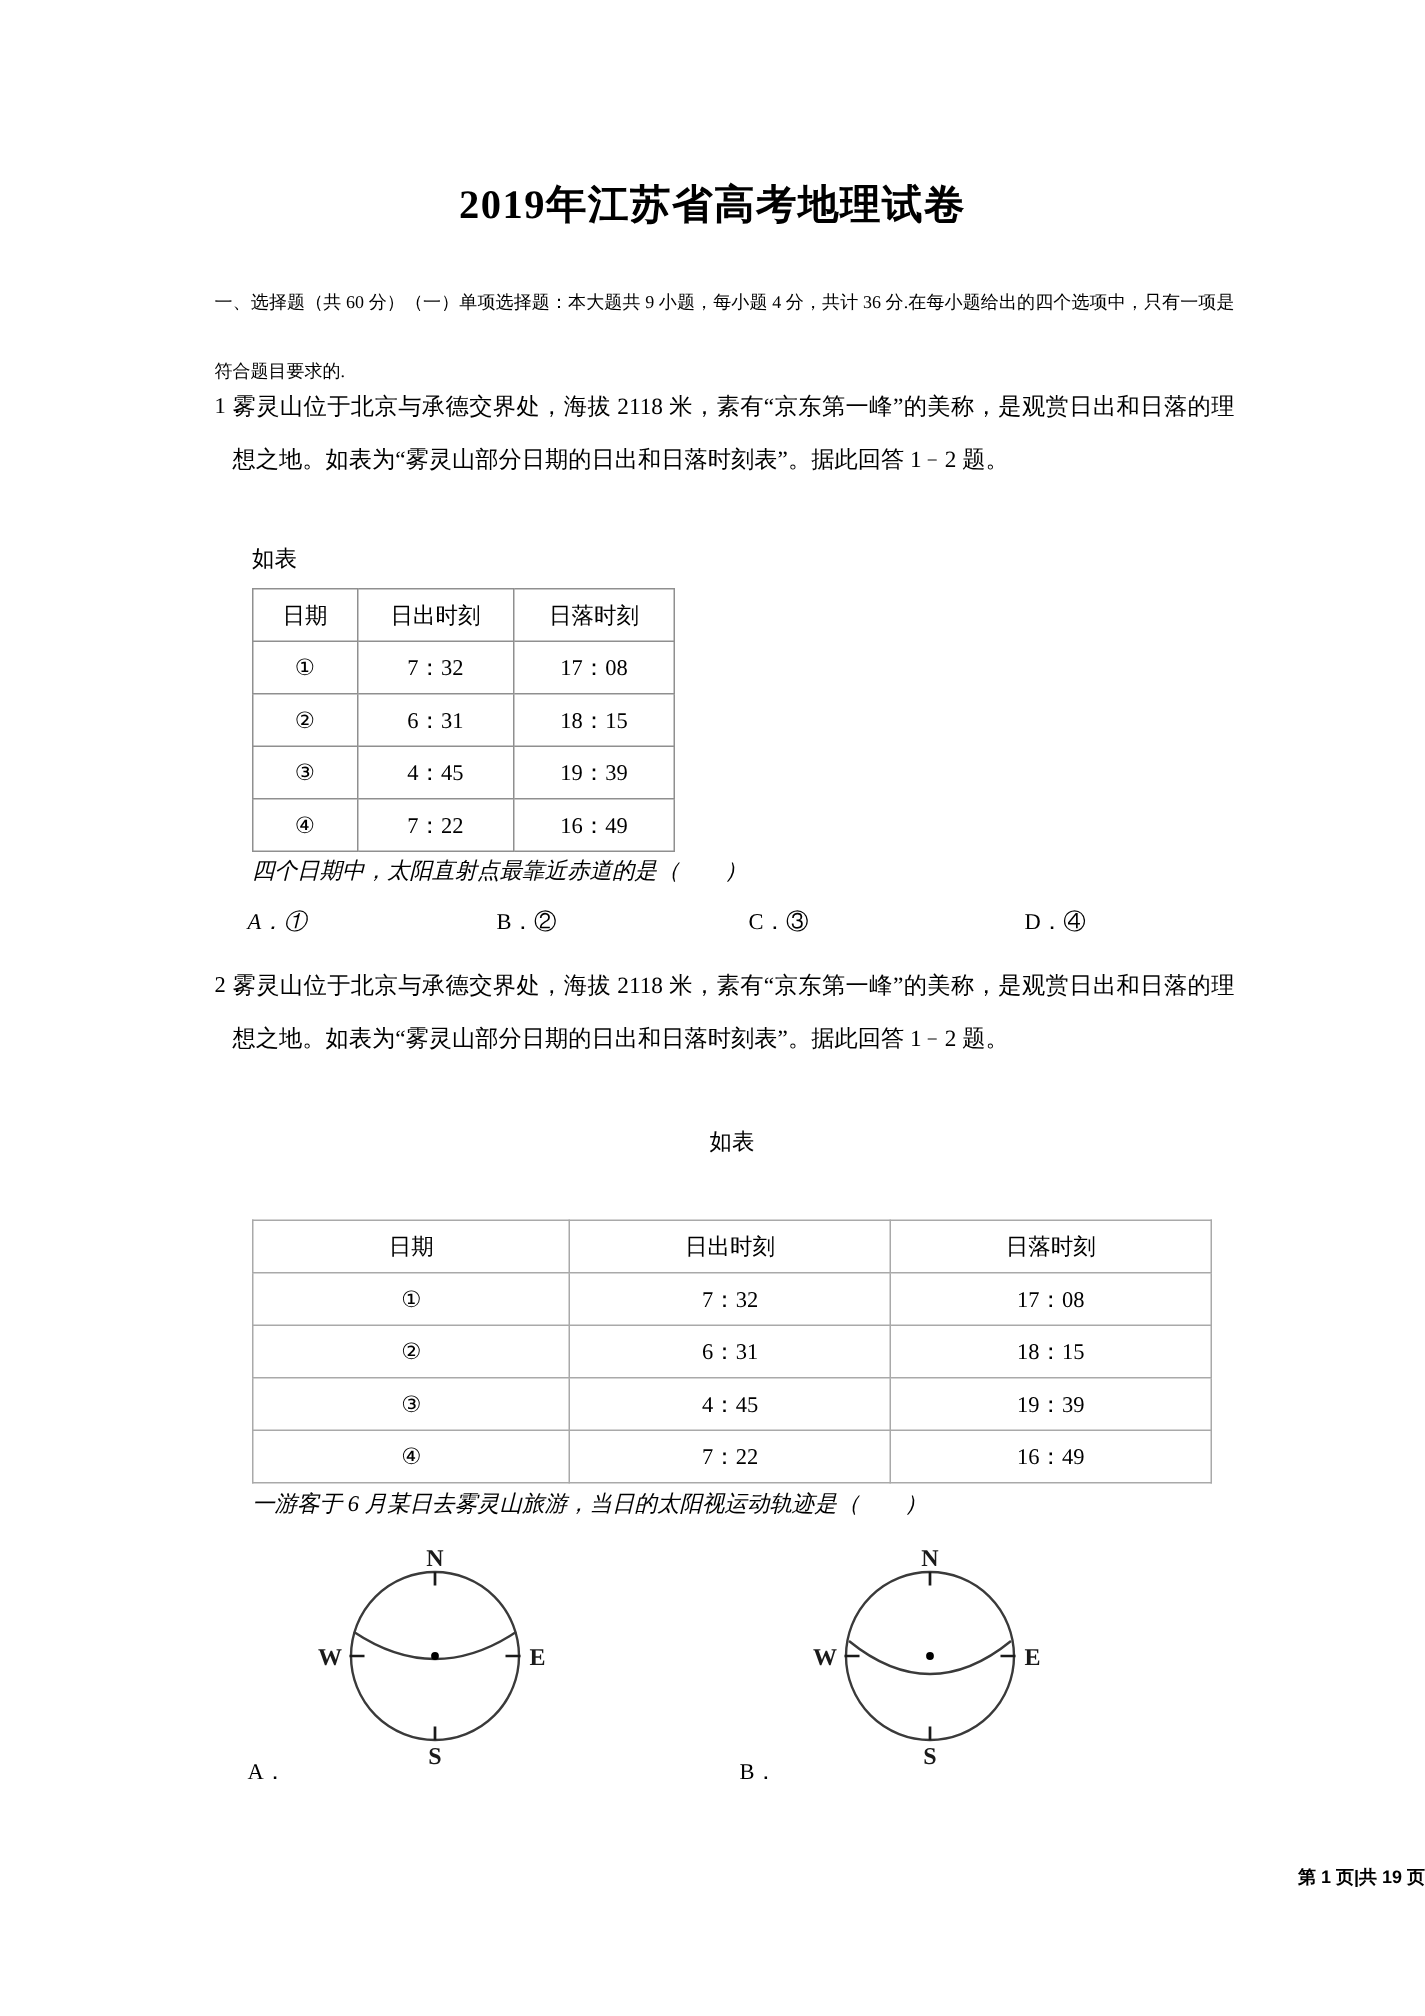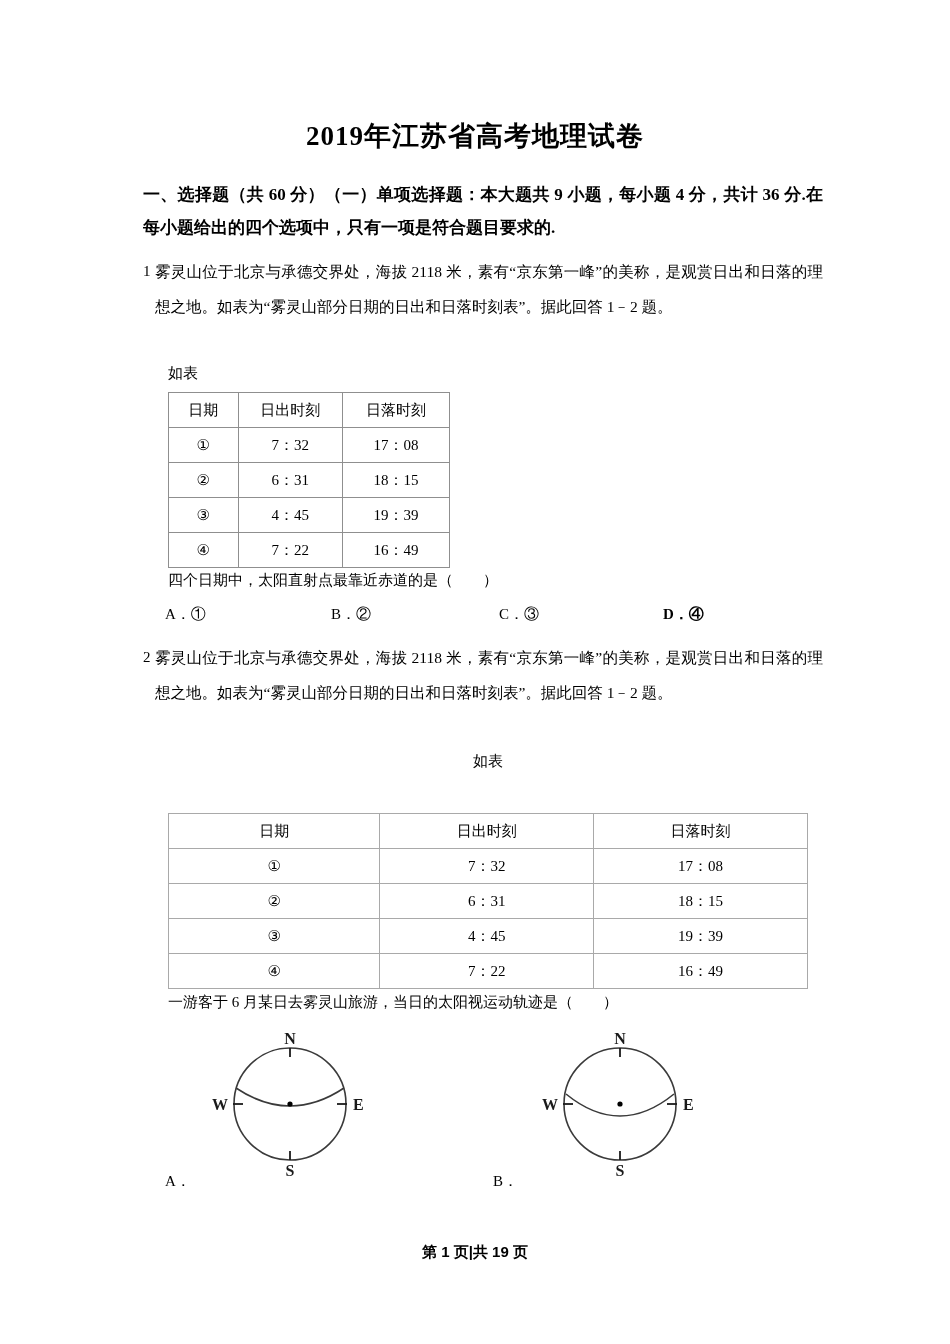--- a/index.html
+++ b/index.html
@@ -34,23 +34,23 @@
     letter-spacing: 1px;
     font-family: "Liberation Serif", "DejaVu Serif", serif;
   }
 
   
   .section-head {
     position: absolute;
     left: 143px;
     top: 178px;
     width: 680px;
-    font-size: 17px;
-    font-weight: bold;
-    line-height: 33px;
+    font-size: 12px;
+    font-weight: normal;
+    line-height: 46px;
     text-align: justify;
   }
 
   
   .question {
     position: absolute;
     font-size: 15.5px;
     line-height: 35px;
   }
   .q-num {
@@ -117,20 +117,21 @@
     border-color: #a9a9a9;
   }
   .tbl-wide td.c0 { width: 212px; }
   .tbl-wide td.c1 { width: 214px; }
   .tbl-wide td.c2 { width: 214px; }
 
   
   .stem {
     position: absolute;
     font-size: 15px;
+    font-style: italic;
   }
   .opt-row {
     position: absolute;
     font-size: 15px;
     width: 680px;
     left: 165px;
   }
   .opt {
     position: absolute;
     white-space: nowrap;
@@ -158,22 +159,22 @@
   }
   .lab-a { left: 165px; top: 1172px; }
   .lab-b { left: 493px; top: 1172px; }
 
   
   .footer {
     position: absolute;
     left: 0;
     top: 1243px;
     width: 950px;
-    text-align: center;
-    font-size: 15px;
+    text-align: right;
+    font-size: 12px;
     font-weight: bold;
     font-family: "Liberation Sans", "DejaVu Sans", sans-serif;
   }
 </style>
 </head>
 <body>
 
 <div class="page">
 
   <div class="doc-title">2019年江苏省高考地理试卷</div>
@@ -213,30 +214,30 @@
         <td class="c0">④</td>
         <td class="c1">7：22</td>
         <td class="c2">16：49</td>
       </tr>
     </tbody>
   </table>
 
   <div class="stem" style="left:168px; top:571px;">四个日期中，太阳直射点最靠近赤道的是（　　）</div>
 
   <div class="opt-row" style="top:605px;">
-    <span class="opt" style="left:0px;">
+    <span class="opt" style="left:0px;font-style:italic;">
       <span>A．</span><span>①</span>
     </span>
     <span class="opt" style="left:166px;">
       <span>B．</span><span>②</span>
     </span>
     <span class="opt" style="left:334px;">
       <span>C．</span><span>③</span>
     </span>
-    <span class="opt" style="left:498px;font-weight:bold;">
+    <span class="opt" style="left:518px;">
       <span>D．</span><span>④</span>
     </span>
   </div>
 
   <div class="question q2">
     <span class="q-num">2．</span>
     <div class="q-body">雾灵山位于北京与承德交界处，海拔 2118 米，素有“京东第一峰”的美称，是观赏日出和日落的理想之地。如表为“雾灵山部分日期的日出和日落时刻表”。据此回答 1﹣2 题。</div>
   </div>
 
   <div class="note-center" style="left:168px; top:752px; width:640px;">如表</div>

